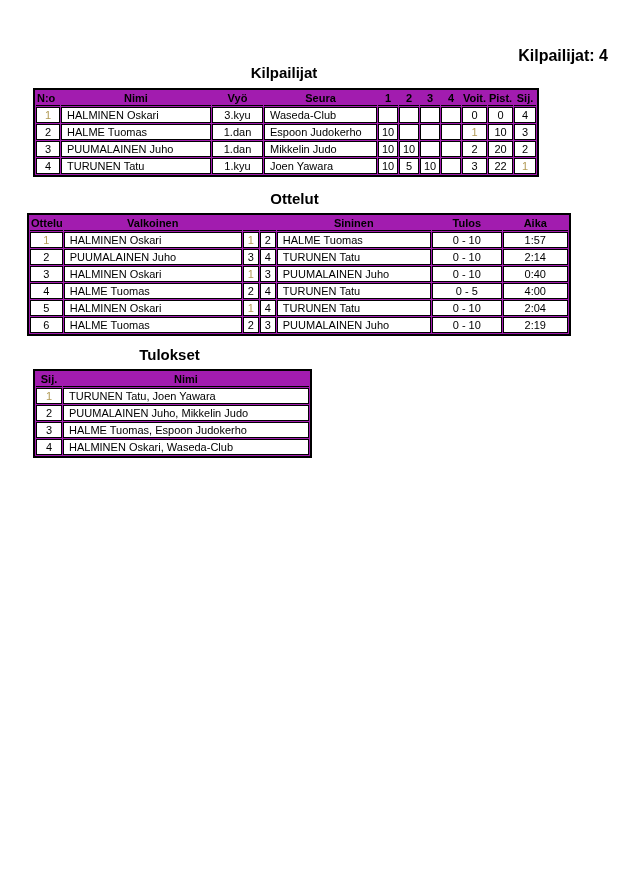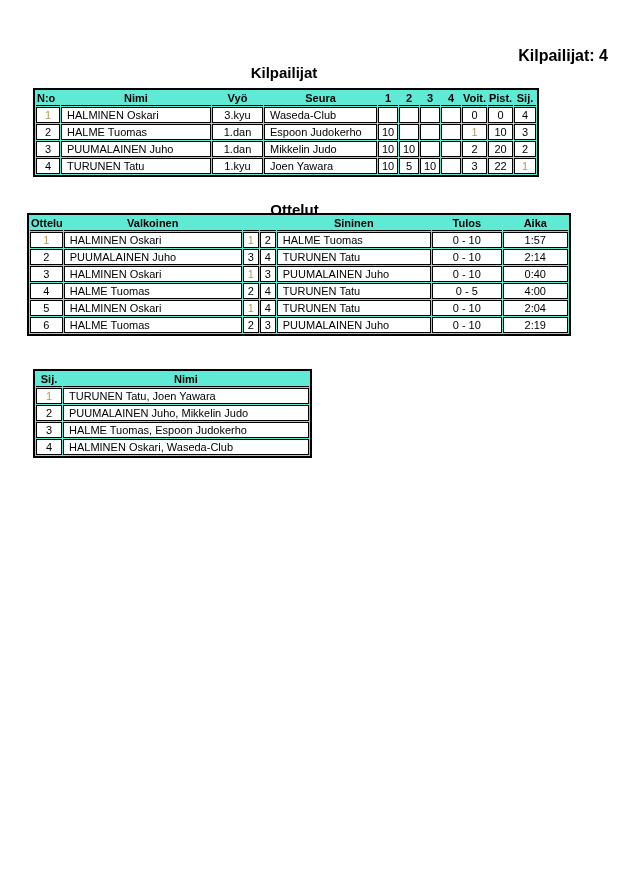--- a/index.html
+++ b/index.html
@@ -12,26 +12,26 @@
     font-size:20px;font-weight:bold;white-space:pre;letter-spacing:.5px;
   }
   .count{
     position:absolute;top:47px;left:27px;width:581px;text-align:right;
     font-size:16px;font-weight:bold;
   }
   .sec-heading{
     position:absolute;text-align:center;font-size:15px;font-weight:bold;
   }
   .h-competitors{top:64px;left:33px;width:502px;}
-  .h-matches{top:190px;left:27px;width:535px;margin-top:11px;}
+  .h-matches{top:190px;left:27px;width:535px;}
   .h-results{top:346px;left:33px;width:273px;}
 
   table.sheet{
     position:absolute;border:2px solid #000;border-collapse:separate;
-    border-spacing:1px;table-layout:fixed;background:#5eead4;
+    border-spacing:1px;table-layout:fixed;background:#a21caf;
   }
   .t-competitors{top:88px;left:33px;}
   .t-matches{top:213px;left:27px;}
   .t-results{top:369px;left:33px;}
 
   table.sheet th{
     border:none;border-bottom:1px solid #000;
     font-size:11px;font-weight:bold;height:14px;line-height:14px;
     padding:0;text-align:center;white-space:nowrap;overflow:visible;
     box-sizing:content-box;
@@ -216,20 +216,21 @@
         <td class="lft">HALME Tuomas</td>
         <td>2</td>
         <td>3</td>
         <td class="lft">PUUMALAINEN Juho</td>
         <td>0 - 10</td>
         <td>2:19</td>
       </tr>
       </tbody>
   </table>
 
+  <div class="sec-heading h-results">Tulokset</div>
 
   <table class="sheet t-results">
     <colgroup>
       <col style="width:26px">
         <col style="width:246px">
     </colgroup>
     <thead>
       <tr>
         <th>Sij.</th>
         <th>Nimi</th>

